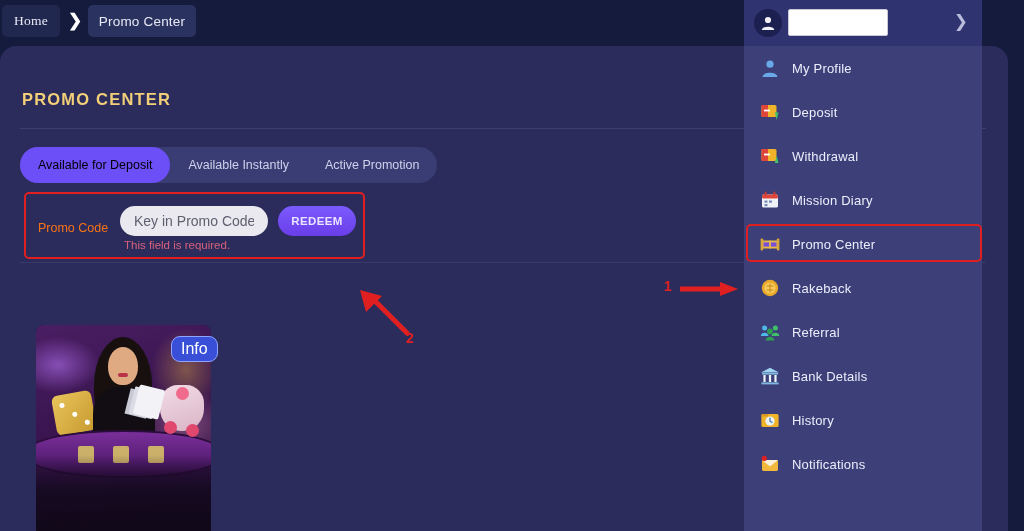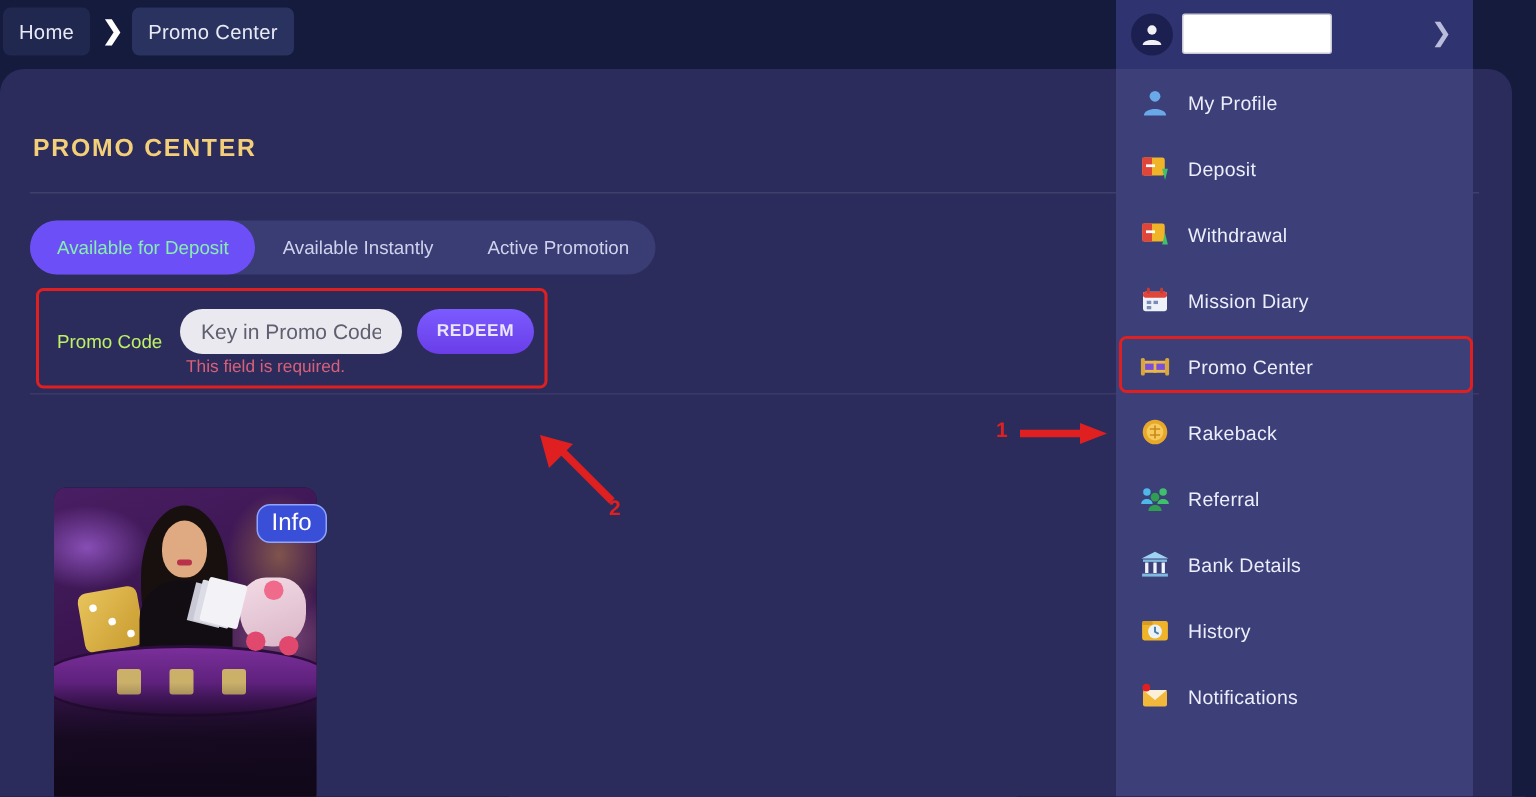--- a/index.html
+++ b/index.html
@@ -14,21 +14,21 @@
   #topbar {
     position: absolute; left: 0; top: 0; width: 1024px; height: 46px;
     background: #141b3d;
   }
   .crumb {
     position: absolute; top: 5px; height: 32px;
     display: flex; align-items: center; justify-content: center;
     color: #e8eaf6; font-size: 13.5px; letter-spacing: .2px;
     background: #242c55; border-radius: 5px;
   }
-  #crumb-home { left: 2px; width: 58px; background: #21284f; }
+  #crumb-home { left: 2px; width: 58px; background: #21284f; font-family: Liberation Serif, serif; }
   #crumb-promo { left: 88px; width: 108px; background: #2a3260; }
   #crumb-sep {
     position: absolute; left: 68px; top: 12px;
     color: #ffffff; font-size: 17px; font-weight: bold; line-height: 18px;
   }
 
   
   #panel {
     position: absolute; left: 0; top: 46px; width: 1008px; height: 485px;
     background: #2b2c5c;
@@ -52,31 +52,31 @@
     position: absolute; left: 20px; top: 101px;
     height: 36px; display: flex; align-items: center;
     background: #3a3c74; border-radius: 18px; padding: 0;
   }
   .tab {
     height: 36px; padding: 0 18px;
     display: flex; align-items: center; justify-content: center;
     color: #cfd2ec; font-size: 12.5px; border-radius: 18px;
     white-space: nowrap; cursor: pointer;
   }
-  .tab.active { background: #6c4ff7; color: #86efac; }
+  .tab.active { background: #6c4ff7; color: #000000; }
 
   
   #promo-row-box {
     position: absolute; left: 24px; top: 146px;
     width: 341px; height: 67px;
     border: 2px solid #e02020; border-radius: 5px;
   }
   #promo-label {
     position: absolute; left: 12px; top: 27px;
-    color: #bef264; font-size: 12.5px;
+    color: #f97316; font-size: 12.5px;
   }
   #promo-input {
     position: absolute; left: 94px; top: 12px;
     width: 148px; height: 30px;
     background: #e9e9ef; border: none; border-radius: 15px;
     padding: 0 14px; font-size: 14px; color: #5b5b6b;
     font-family: "Liberation Sans", sans-serif;
   }
   #promo-input::placeholder { color: #5f5f70; }
   #redeem-btn {

